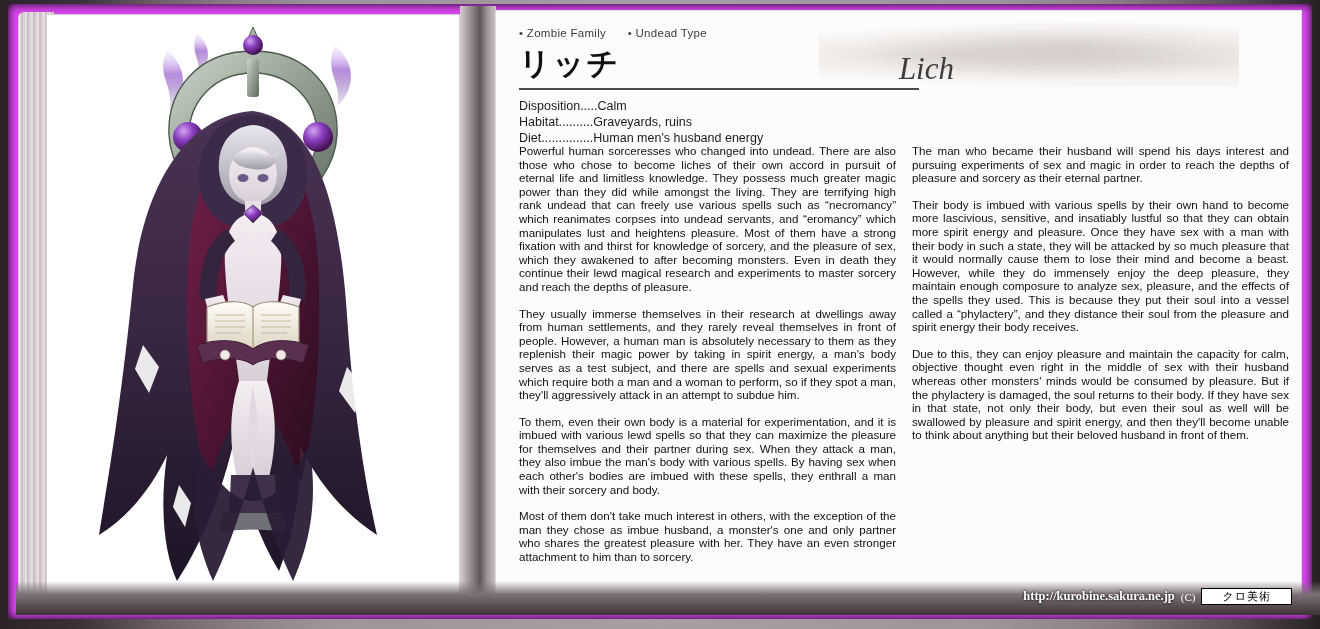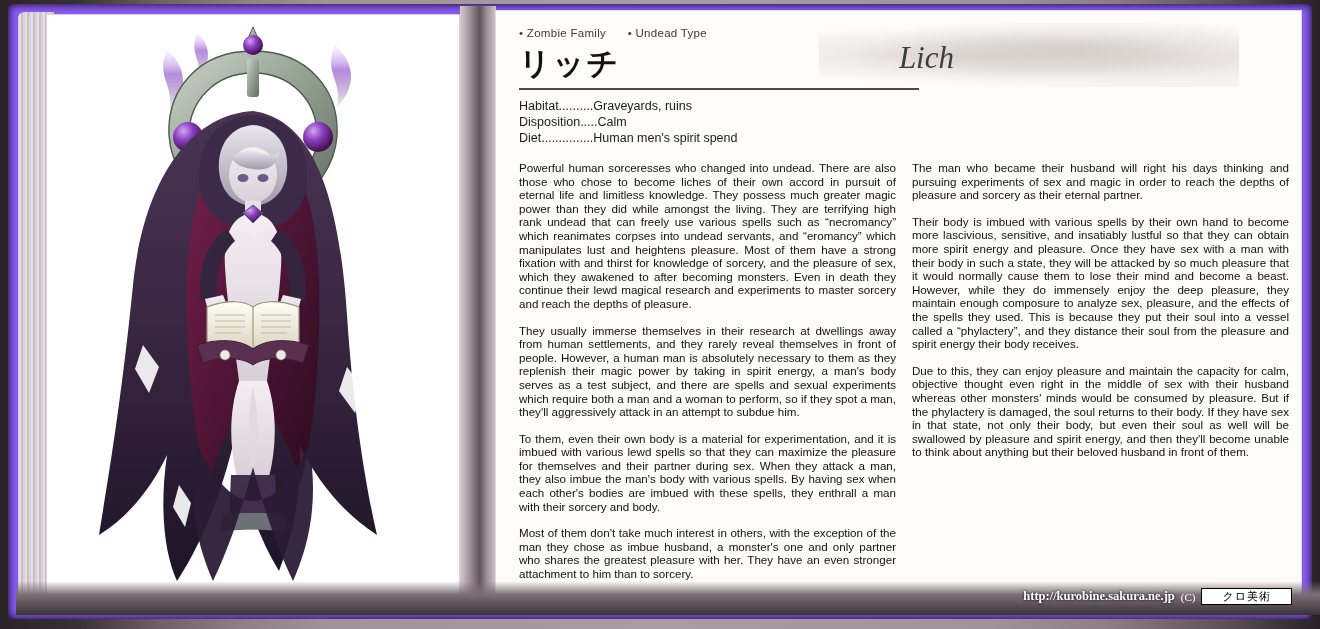--- a/index.html
+++ b/index.html
@@ -31,21 +31,21 @@
       linear-gradient(90deg, #2a2327 0%, #3a3136 6%, #6d6066 12%, #8b7f85 18%, #9e949a 25%, #a79da3 50%, #9e949a 75%, #8b7f85 84%, #5b5056 93%, #272125 100%);
   }
 
   
   .book {
     position: absolute;
     left: 8px;
     top: 4px;
     width: 1304px;
     height: 615px;
-    background: #8b5cf6;
+    background: #d946ef;
     box-shadow: 0 0 10px #000 inset;
   }
 
   
   .edge-left {
     position: absolute;
     left: 10px; top: 8px;
     width: 36px; height: 600px;
     background: repeating-linear-gradient(90deg, #cfc6cb 0px, #efeaed 2px, #bfb4ba 4px, #e6dfe3 6px);
     border-radius: 6px 0 0 6px;
@@ -126,21 +126,21 @@
     font-family: Liberation Sans, sans-serif;
     font-size: 31px;
     font-weight: bold;
     color: #111;
     line-height: 44px;
     letter-spacing: 2px;
   }
   .title-en {
     position: absolute;
     right: -35px;
-    bottom: 12px;
+    bottom: 1px;
     font-family: "Liberation Serif", serif;
     font-style: italic;
     font-size: 31px;
     color: #3d3d3d;
   }
   .crest {
     position: absolute;
     left: 300px;
     top: -4px;
     width: 420px;
@@ -160,21 +160,20 @@
     font-family: "Liberation Sans", sans-serif;
   }
 
   .columns {
     position: absolute;
     left: 23px;
     top: 133px;
     width: 770px;
     display: flex;
     gap: 16px;
-    margin-top: 17px;
   }
   .col {
     width: 377px;
   }
   .col p {
     margin: 0 0 13px 0;
     font-size: 11.6px;
     line-height: 13.6px;
     color: #111;
     text-align: justify;
@@ -362,35 +361,35 @@
           <span class="item">•&nbsp;<span>Zombie Family</span></span>
           <span class="item">•&nbsp;<span>Undead Type</span></span>
         </div>
 
         <div class="title-row">
           <div class="title-jp">リッチ</div>
           <div class="title-en">Lich</div>
         </div>
 
         <div class="stats">
+          <div>Disposition.....Calm</div>
           <div>Habitat..........Graveyards, ruins</div>
-          <div>Disposition.....Calm</div>
-          <div>Diet...............Human men's spirit spend</div>
+          <div>Diet...............Human men's husband energy</div>
         </div>
       </div>
 
       <div class="columns">
         <div class="col">
           <p>Powerful human sorceresses who changed into undead. There are also those who chose to become liches of their own accord in pursuit of eternal life and limitless knowledge. They possess much greater magic power than they did while amongst the living. They are terrifying high rank undead that can freely use various spells such as “necromancy” which reanimates corpses into undead servants, and “eromancy” which manipulates lust and heightens pleasure. Most of them have a strong fixation with and thirst for knowledge of sorcery, and the pleasure of sex, which they awakened to after becoming monsters. Even in death they continue their lewd magical research and experiments to master sorcery and reach the depths of pleasure.</p>
           <p>They usually immerse themselves in their research at dwellings away from human settlements, and they rarely reveal themselves in front of people. However, a human man is absolutely necessary to them as they replenish their magic power by taking in spirit energy, a man's body serves as a test subject, and there are spells and sexual experiments which require both a man and a woman to perform, so if they spot a man, they'll aggressively attack in an attempt to subdue him.</p>
           <p>To them, even their own body is a material for experimentation, and it is imbued with various lewd spells so that they can maximize the pleasure for themselves and their partner during sex. When they attack a man, they also imbue the man's body with various spells. By having sex when each other's bodies are imbued with these spells, they enthrall a man with their sorcery and body.</p>
           <p>Most of them don't take much interest in others, with the exception of the man they chose as imbue husband, a monster's one and only partner who shares the greatest pleasure with her. They have an even stronger attachment to him than to sorcery.</p>
         </div>
         <div class="col">
-          <p>The man who became their husband will right his days thinking and pursuing experiments of sex and magic in order to reach the depths of pleasure and sorcery as their eternal partner.</p>
+          <p>The man who became their husband will spend his days interest and pursuing experiments of sex and magic in order to reach the depths of pleasure and sorcery as their eternal partner.</p>
           <p>Their body is imbued with various spells by their own hand to become more lascivious, sensitive, and insatiably lustful so that they can obtain more spirit energy and pleasure. Once they have sex with a man with their body in such a state, they will be attacked by so much pleasure that it would normally cause them to lose their mind and become a beast. However, while they do immensely enjoy the deep pleasure, they maintain enough composure to analyze sex, pleasure, and the effects of the spells they used. This is because they put their soul into a vessel called a “phylactery”, and they distance their soul from the pleasure and spirit energy their body receives.</p>
           <p>Due to this, they can enjoy pleasure and maintain the capacity for calm, objective thought even right in the middle of sex with their husband whereas other monsters' minds would be consumed by pleasure. But if the phylactery is damaged, the soul returns to their body. If they have sex in that state, not only their body, but even their soul as well will be swallowed by pleasure and spirit energy, and then they'll become unable to think about anything but their beloved husband in front of them.</p>
         </div>
       </div>
     </div>
 
     <div class="bottom-curve"></div>
 
     <div class="footer">
       <span class="url">http://kurobine.sakura.ne.jp</span>

